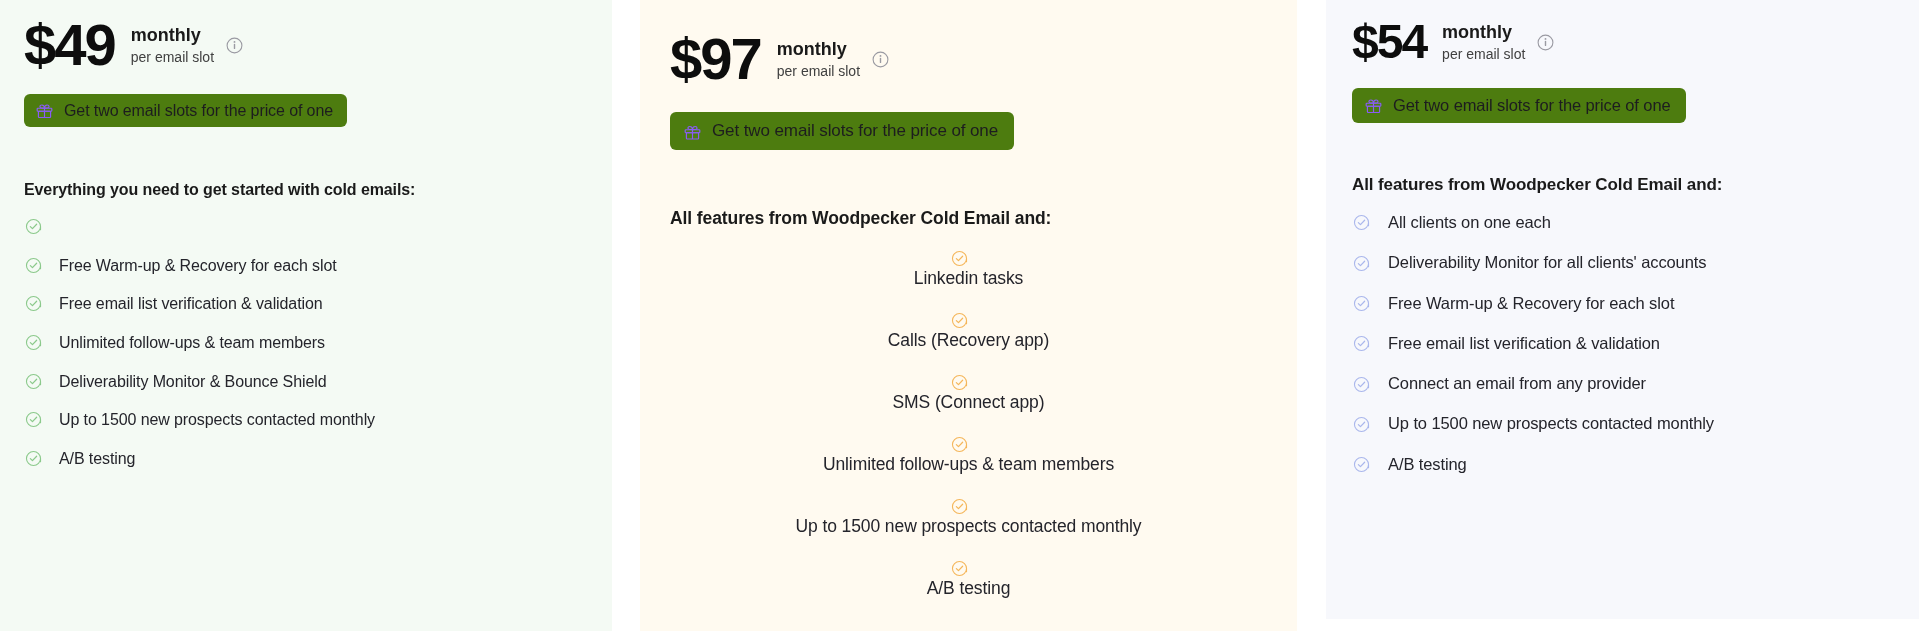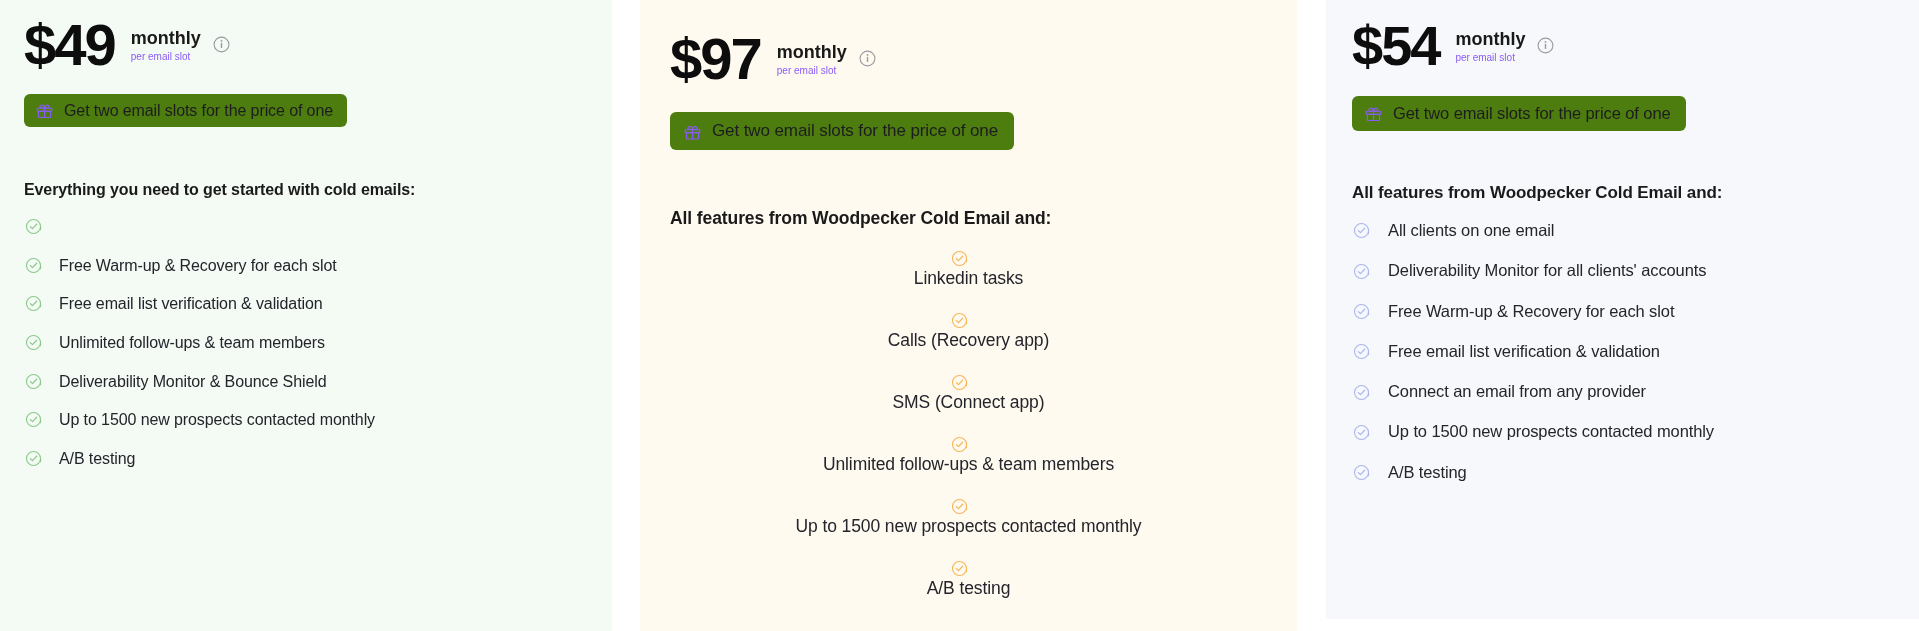--- a/index.html
+++ b/index.html
@@ -61,41 +61,41 @@
     align-items: center;
   }
   .price-amount {
     color: #0d0d0d;
     font-weight: 700;
     letter-spacing: -2px;
     line-height: 1;
   }
   .starter .price-amount { font-size: 58px; }
   .growth  .price-amount { font-size: 58px; }
-  .agency  .price-amount { font-size: 56px; }
+  .agency  .price-amount { font-size: 48px; }
 
   .price-meta {
     margin-left: 16px;
     display: flex;
     align-items: center;
   }
   .price-meta-text {
     line-height: 1.35;
   }
   .meta-top {
     display: block;
     font-size: 18px;
     font-weight: 700;
     color: #1a1a1a;
   }
   .meta-bottom {
     display: block;
-    font-size: 10px;
+    font-size: 14px;
     font-weight: 400;
-    color: #8b5cf6;
+    color: #404040;
   }
   .info-icon {
     display: inline-flex;
     align-items: center;
     justify-content: center;
     margin-left: 12px;
     width: 17px;
     height: 17px;
     flex: 0 0 auto;
   }
@@ -416,21 +416,21 @@
     <div class="features-title">All features from Woodpecker Cold Email and:</div>
 
     <ul class="feature-list">
       <li class="feature-item">
         <span class="check-icon">
           <svg width="19" height="19" viewBox="0 0 20 20">
             <path d="M17.4 10 A7.4 7.4 0 1 1 10 2.6 A7.4 7.4 0 0 1 17.4 10 L17.4 13.4" fill="none" stroke="#aab7ec" stroke-width="1.15" stroke-linecap="round"></path>
             <polyline points="6.7,10.1 8.9,12.2 13.3,7.6" fill="none" stroke="#aab7ec" stroke-width="1.3" stroke-linecap="round" stroke-linejoin="round"></polyline>
           </svg>
         </span>
-        <span class="feature-text">All clients on one email</span>
+        <span class="feature-text">All clients on one each</span>
       </li>
       <li class="feature-item">
         <span class="check-icon">
           <svg width="19" height="19" viewBox="0 0 20 20">
             <path d="M17.4 10 A7.4 7.4 0 1 1 10 2.6 A7.4 7.4 0 0 1 17.4 10 L17.4 13.4" fill="none" stroke="#aab7ec" stroke-width="1.15" stroke-linecap="round"></path>
             <polyline points="6.7,10.1 8.9,12.2 13.3,7.6" fill="none" stroke="#aab7ec" stroke-width="1.3" stroke-linecap="round" stroke-linejoin="round"></polyline>
           </svg>
         </span>
         <span class="feature-text">Deliverability Monitor for all clients' accounts</span>
       </li>

